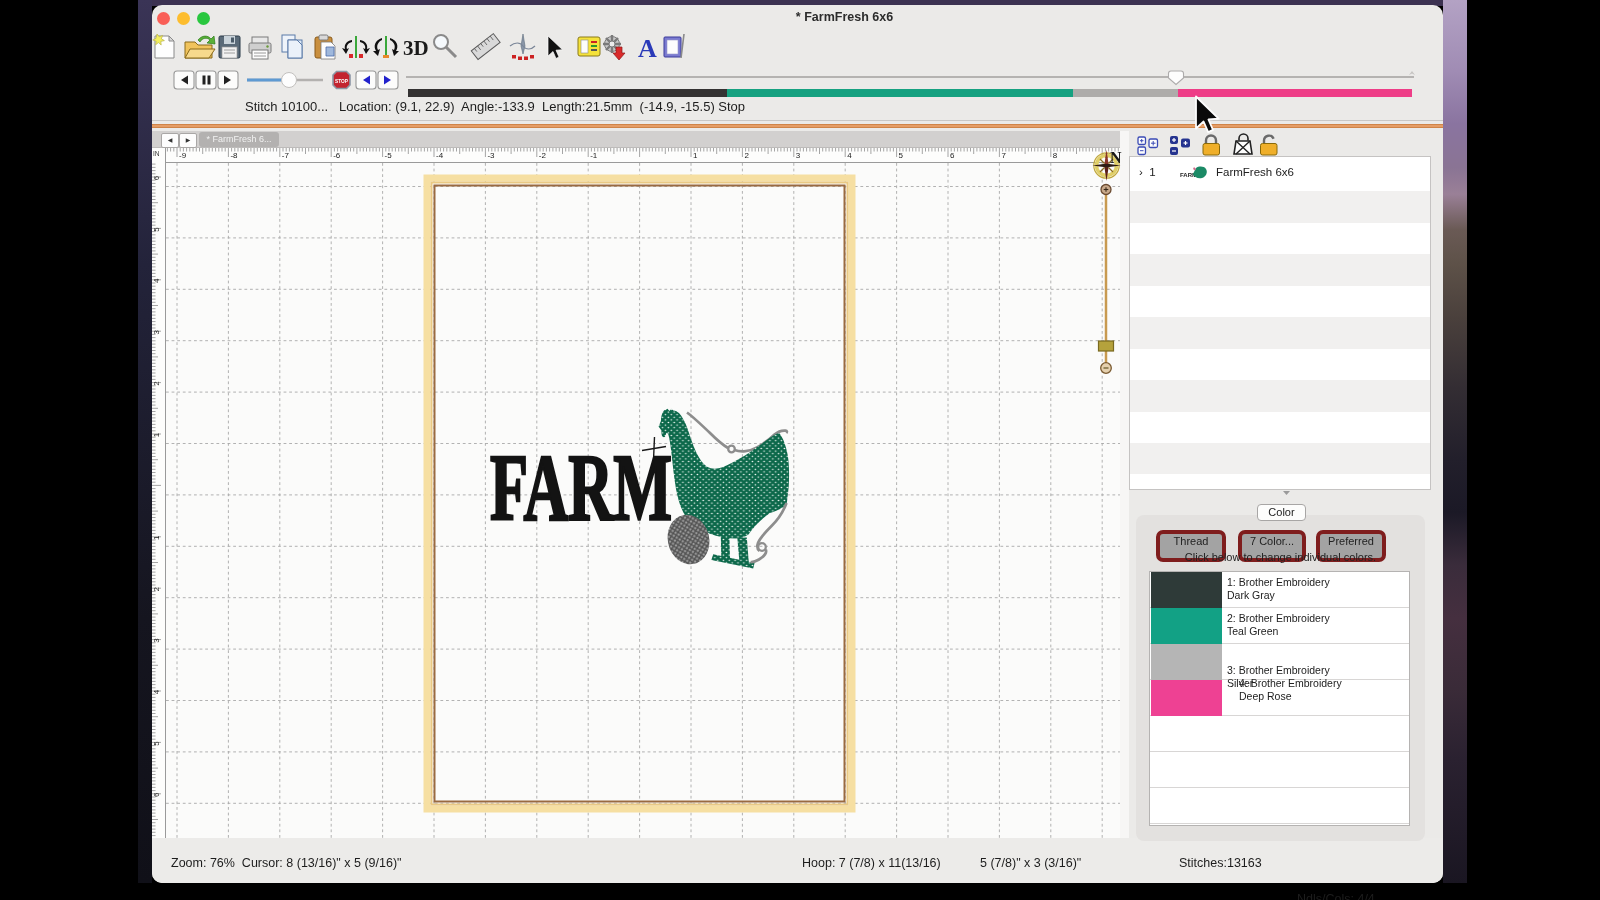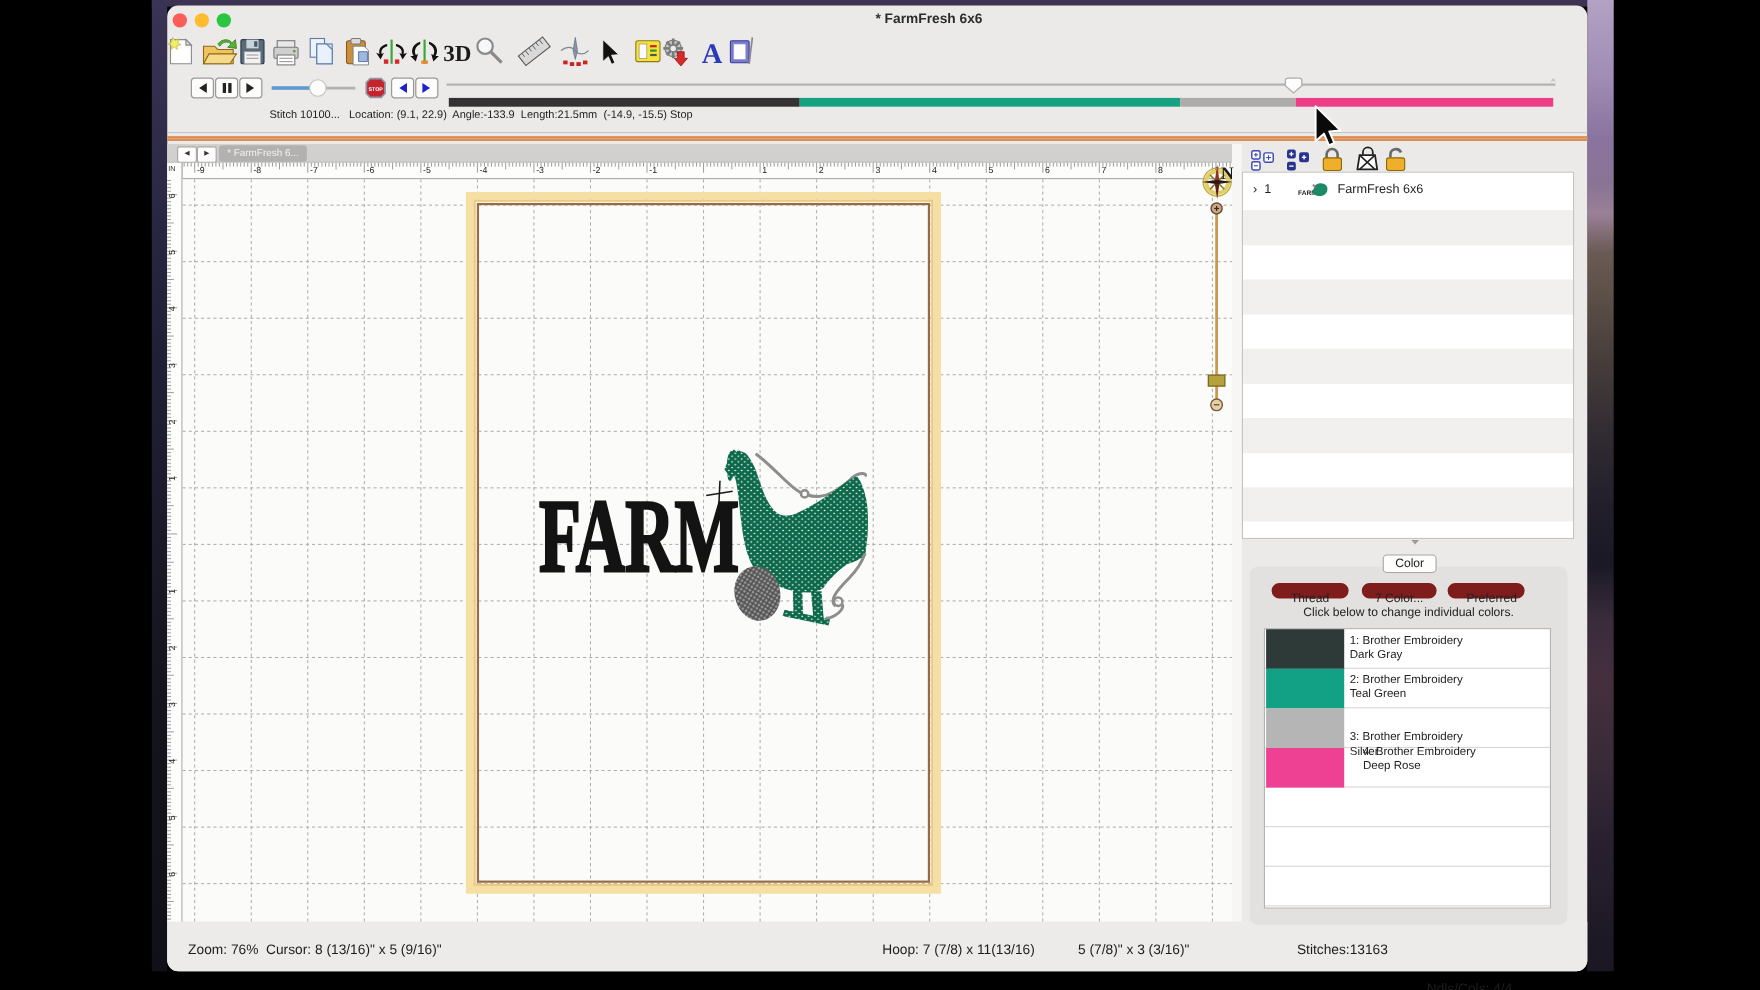--- a/index.html
+++ b/index.html
@@ -9,21 +9,21 @@
 #wallL{left:138px;top:0;width:14px;height:883px;
   background:linear-gradient(#3a3456,#23233a 30%,#15151f 70%,#101018);}
 #wallR{left:1443px;top:0;width:24px;height:883px;
   background:linear-gradient(#b3a2c4 0%,#a08cb4 8%,#8a74a0 14%,#8a7494 19%,#9a8097 22%,#6a5a55 26%,#5d5148 30%,#4a403c 36%,#332d33 44%,#221f2b 52%,#1b1926 58%,#3a2c3b 64%,#452f3f 70%,#3a2b38 78%,#2a2130 86%,#1a1622 100%);}
 #wallT{left:138px;top:0;width:1329px;height:6px;background:#3c3251;}
 #win{left:152px;top:5px;width:1291px;height:878px;background:#ebeae8;border-radius:10px;}
 
 #title{left:152px;top:10px;width:1291px;text-align:center;font-size:12.5px;font-weight:bold;color:#2c2c2c;margin-left:47px;}
 .tl{width:13px;height:13px;border-radius:50%;top:11.5px;}
 
-#stitchtxt{left:245px;top:99px;font-size:10px;color:#1d1d1d;}
+#stitchtxt{left:245px;top:99px;font-size:13px;color:#1d1d1d;}
 
 #sep1{left:152px;top:120px;width:1291px;height:1px;background:#c9c7c5;}
 #sep2{left:152px;top:124px;width:1291px;height:4px;background:#e59d66;border-top:1px solid #d08448;border-bottom:1px solid #d08448;box-sizing:border-box;}
 
 #tabbar{left:152px;top:131px;width:968px;height:17px;background:#d2d0cf;border-bottom:1px solid #bdbbba;box-sizing:border-box;}
 .tbtn{top:133px;width:16px;height:13px;background:#fdfdfd;border:1px solid #a9a7a6;border-radius:2px;font-size:6px;color:#333;text-align:center;line-height:12px;}
 #tab1{left:199px;top:132px;width:80px;height:15px;background:#b3b1b0;border-radius:3px;color:#f2f2f2;font-size:9px;text-align:center;line-height:15px;}
 
 #hruler{left:166px;top:148px;width:954px;height:15px;background:#fdfdfc;border-bottom:1px solid #9a9a9a;box-sizing:border-box;}
 #vruler{left:152px;top:148px;width:14px;height:690px;background:#fdfdfc;border-right:1px solid #9a9a9a;box-sizing:border-box;}
@@ -31,21 +31,21 @@
 #canvas{left:166px;top:163px;width:954px;height:675px;background:#fbfbfa;}
 
 #statusbar{left:152px;top:838px;width:1291px;height:45px;background:#ecebe9;border-radius:0 0 10px 10px;}
 .sbtxt{top:856px;font-size:12.5px;color:#1d1d1d;}
 
 #rplist{left:1129px;top:156px;width:302px;height:334px;background:#fff;border:1px solid #c5c3c2;box-sizing:border-box;}
 .grow{left:1130px;width:300px;background:#f1f0ef;}
 #row1txt{left:1139px;top:166px;font-size:11.5px;color:#222;}
 #cpanel{left:1136px;top:515px;width:289px;height:326px;background:#e3e1df;border-radius:8px;}
 #ctab{left:1257px;top:504px;width:47px;height:15px;background:#fdfdfc;border:1px solid #a8a6a5;border-radius:4px;font-size:11px;color:#222;text-align:center;line-height:15px;}
-.cbtn{top:530px;height:14px;background:#eab308;border:7px solid #7f1d1d;border-radius:7px;font-size:11px;color:#222;text-align:center;line-height:14px;box-sizing:border-box;}
+.cbtn{top:530px;height:32px;background:#a3a3a3;border:4px solid #7f1d1d;border-radius:7px;font-size:11px;color:#222;text-align:center;line-height:14px;box-sizing:border-box;}
 #clicktxt{left:1136px;top:551px;width:289px;text-align:center;font-size:11px;color:#222;}
 #clist{left:1149px;top:571px;width:261px;height:255px;background:#fff;border:1px solid #b5b3b2;box-sizing:border-box;}
 .crow{left:1150px;width:259px;height:36px;border-bottom:1px solid #d8d6d5;}
 .csw{left:1151px;width:71px;height:36px;}
 .ctext{left:1227px;font-size:10.5px;color:#222;line-height:13px;}
 </style>
 </head>
 <body>
 <div class="abs" id="wallT"></div>
 <div class="abs" id="wallL"></div>
@@ -80,21 +80,21 @@
 <div class="abs grow" style="top:317px;height:32px;"></div>
 <div class="abs grow" style="top:380px;height:32px;"></div>
 <div class="abs grow" style="top:443px;height:31px;"></div>
 <div class="abs" id="row1txt">›&nbsp; 1</div>
 <div class="abs" style="left:1216px;top:166px;font-size:11.5px;color:#222;">FarmFresh 6x6</div>
 
 <div class="abs" id="cpanel"></div>
 <div class="abs" id="ctab">Color</div>
 <div class="abs cbtn" style="left:1156px;width:70px;">Thread</div>
 <div class="abs cbtn" style="left:1238px;width:68px;">7 Color...</div>
-<div class="abs cbtn" style="left:1316px;width:70px;text-align:right;">Preferred</div>
+<div class="abs cbtn" style="left:1316px;width:70px;">Preferred</div>
 <div class="abs" id="clicktxt">Click below to change individual colors.</div>
 <div class="abs" id="clist"></div>
 <div class="abs crow" style="top:571px;"></div>
 <div class="abs crow" style="top:607px;"></div>
 <div class="abs crow" style="top:643px;"></div>
 <div class="abs crow" style="top:679px;"></div>
 <div class="abs crow" style="top:715px;"></div>
 <div class="abs crow" style="top:751px;"></div>
 <div class="abs crow" style="top:787px;"></div>
 <div class="abs csw" style="top:572px;background:#2e3a38;"></div>

